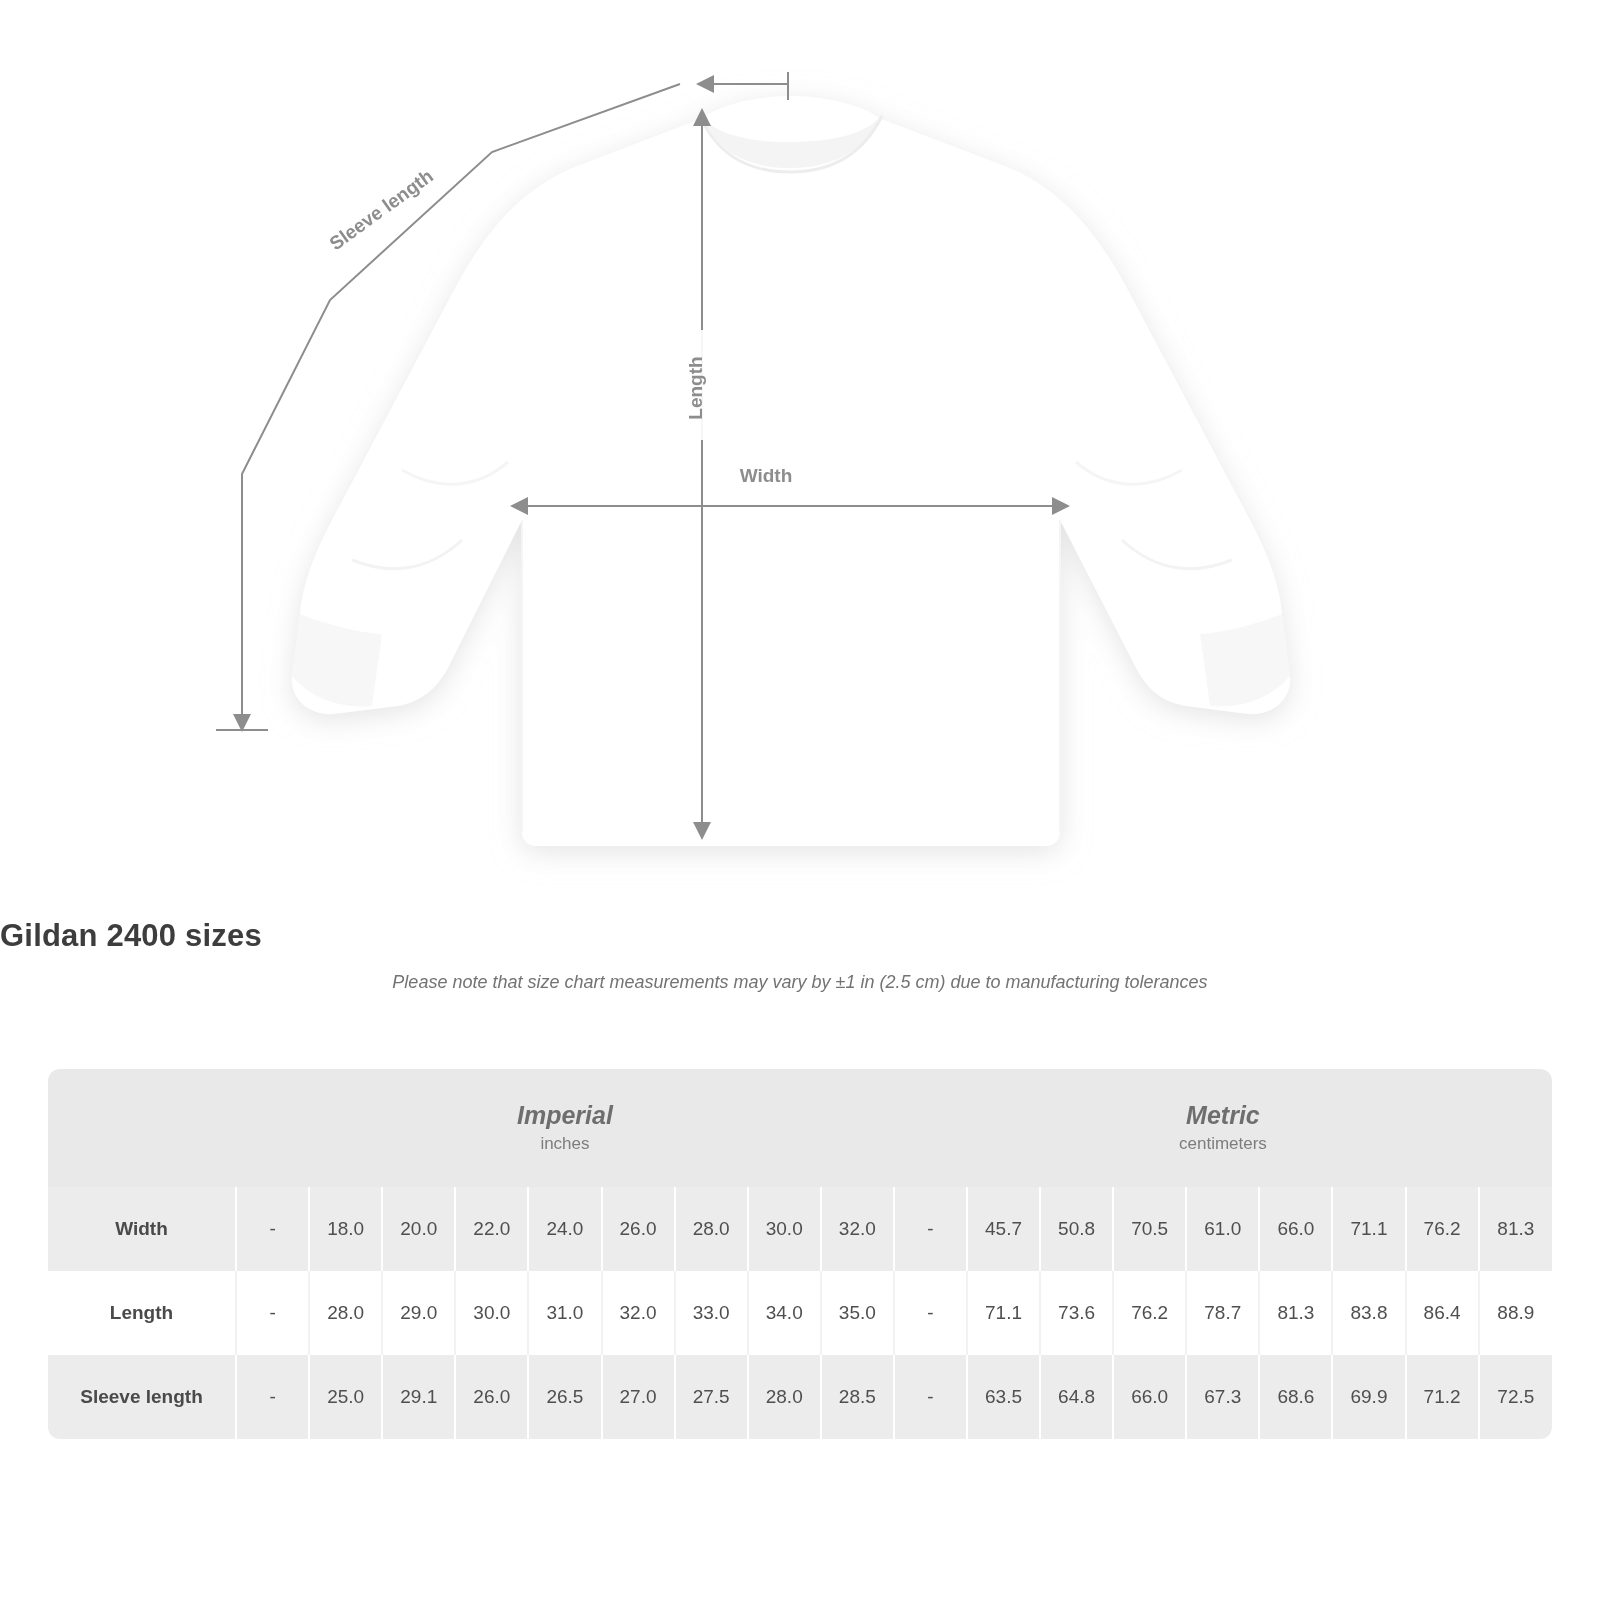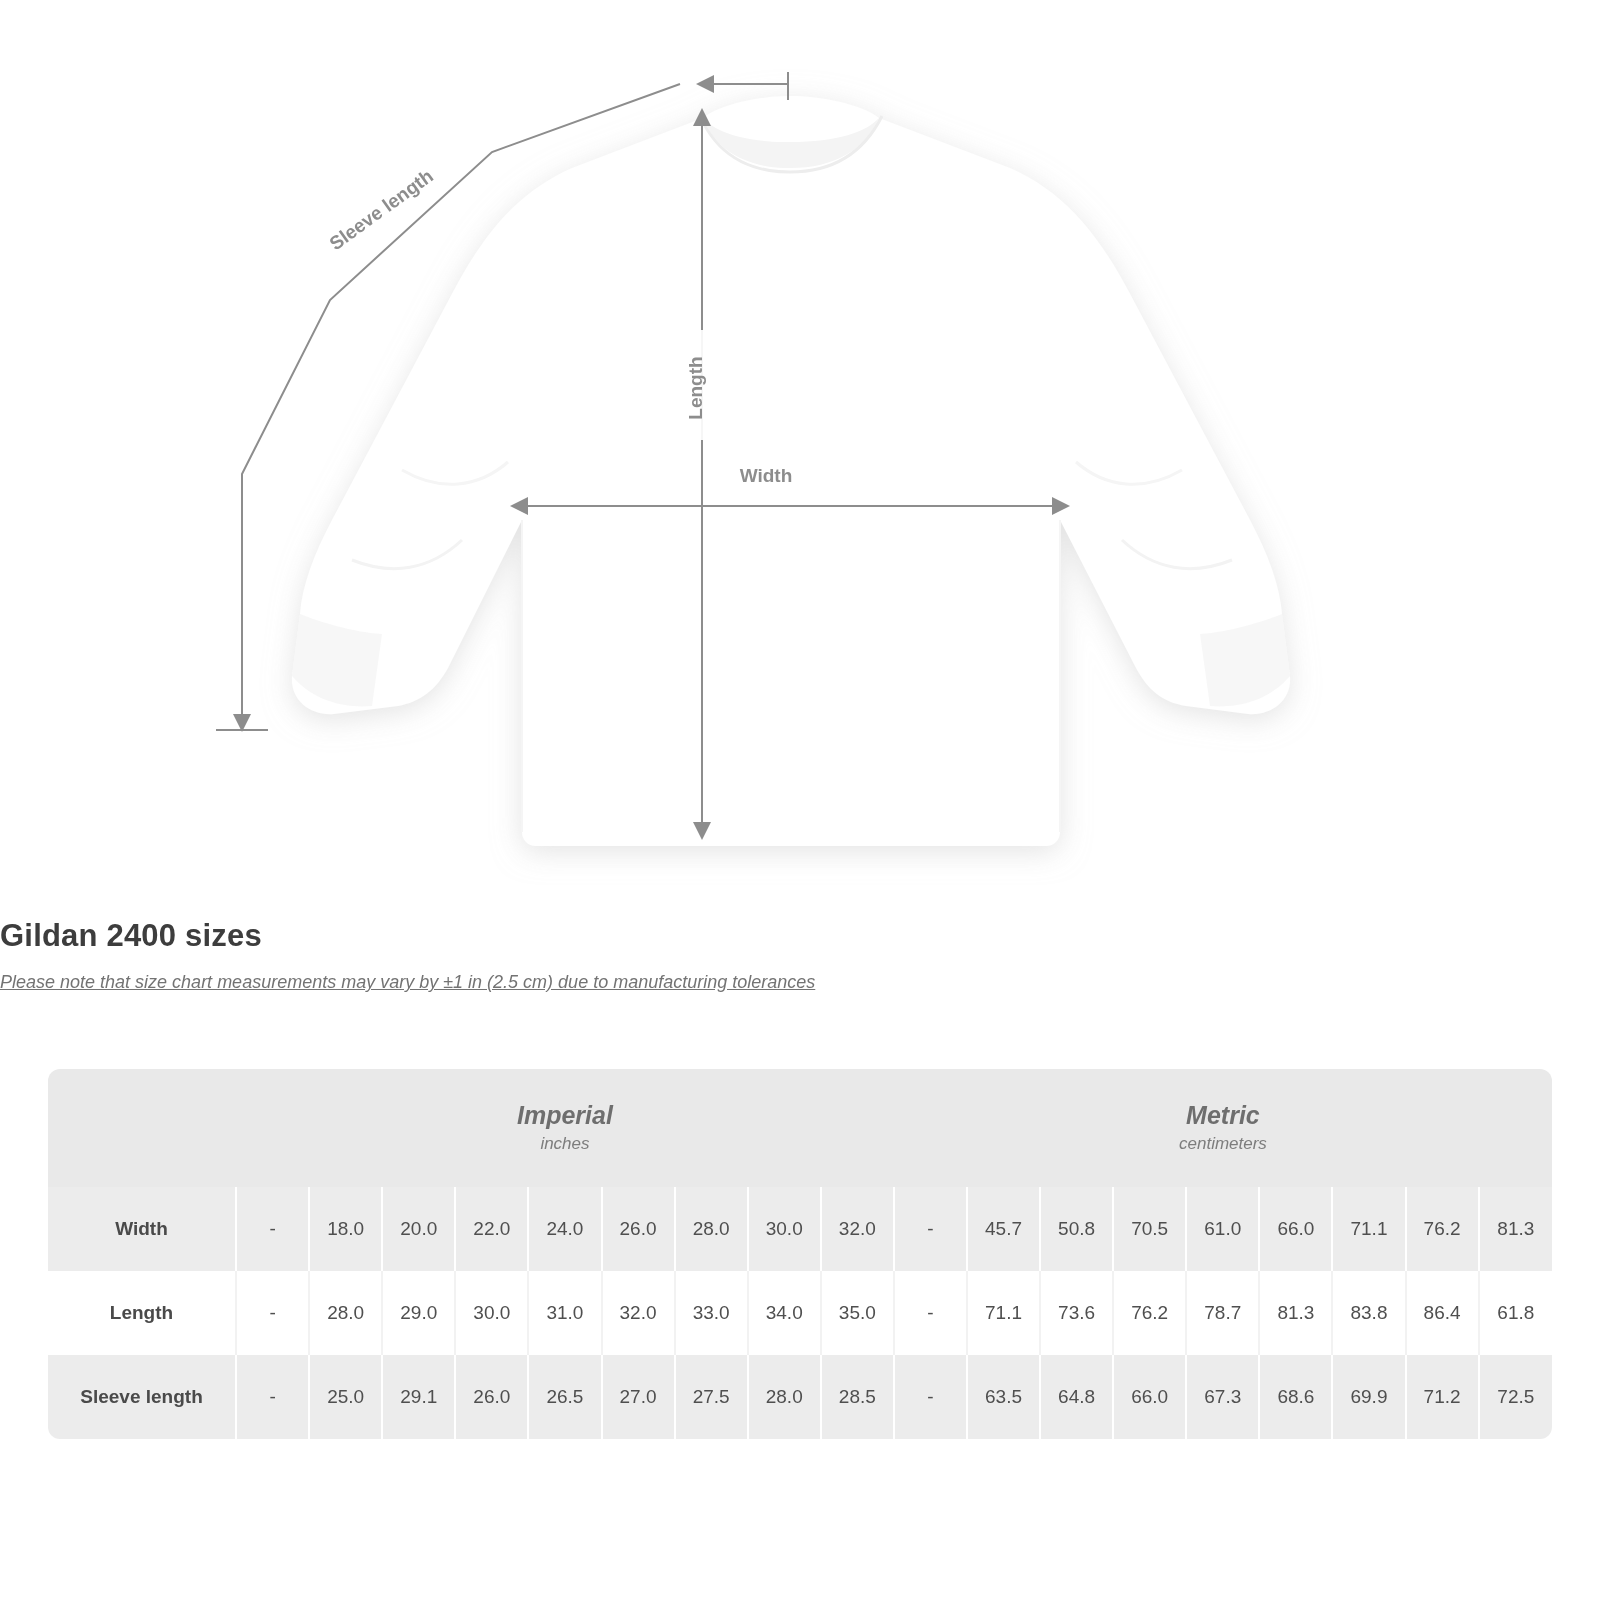--- a/index.html
+++ b/index.html
@@ -37,24 +37,24 @@
     font-size: 31px;
     font-weight: bold;
     color: #3d3d3d;
     letter-spacing: 0.2px;
   }
   #chart-subtitle {
     position: absolute;
     top: 972px;
     left: 0;
     width: 1600px;
+    text-align: center;
     font-size: 18px;
     font-style: italic;
     color: #737373;
-    text-decoration: underline;
   }
 
   
   #size-table-wrap {
     position: absolute;
     top: 1022px;
     left: 48px;
     width: 1504px;
     margin-top: 47px;
   }
@@ -74,21 +74,20 @@
   tr.unit-row td:last-child { border-top-right-radius: 12px; }
   .unit-name {
     font-size: 25px;
     font-weight: bold;
     font-style: italic;
     color: #6e6e6e;
     line-height: 1.25;
   }
   .unit-sub {
     font-size: 17px;
-    font-style: italic;
     color: #7d7d7d;
     line-height: 1.5;
   }
 
   table.size-table th, table.size-table td {
     border: 1px solid #ffffff;
   }
   tr.header-row th {
     background: #ffffff;
     height: 74px;
@@ -291,21 +290,21 @@
         <td>34.0</td>
         <td>35.0</td>
         <td>-</td>
         <td>71.1</td>
         <td>73.6</td>
         <td>76.2</td>
         <td>78.7</td>
         <td>81.3</td>
         <td>83.8</td>
         <td>86.4</td>
-        <td>61.8</td>
+        <td>88.9</td>
       </tr>
 
       <tr class="data-row shade">
         <td>Sleeve length</td>
         <td>-</td>
         <td>25.0</td>
         <td>29.1</td>
         <td>26.0</td>
         <td>26.5</td>
         <td>27.0</td>

